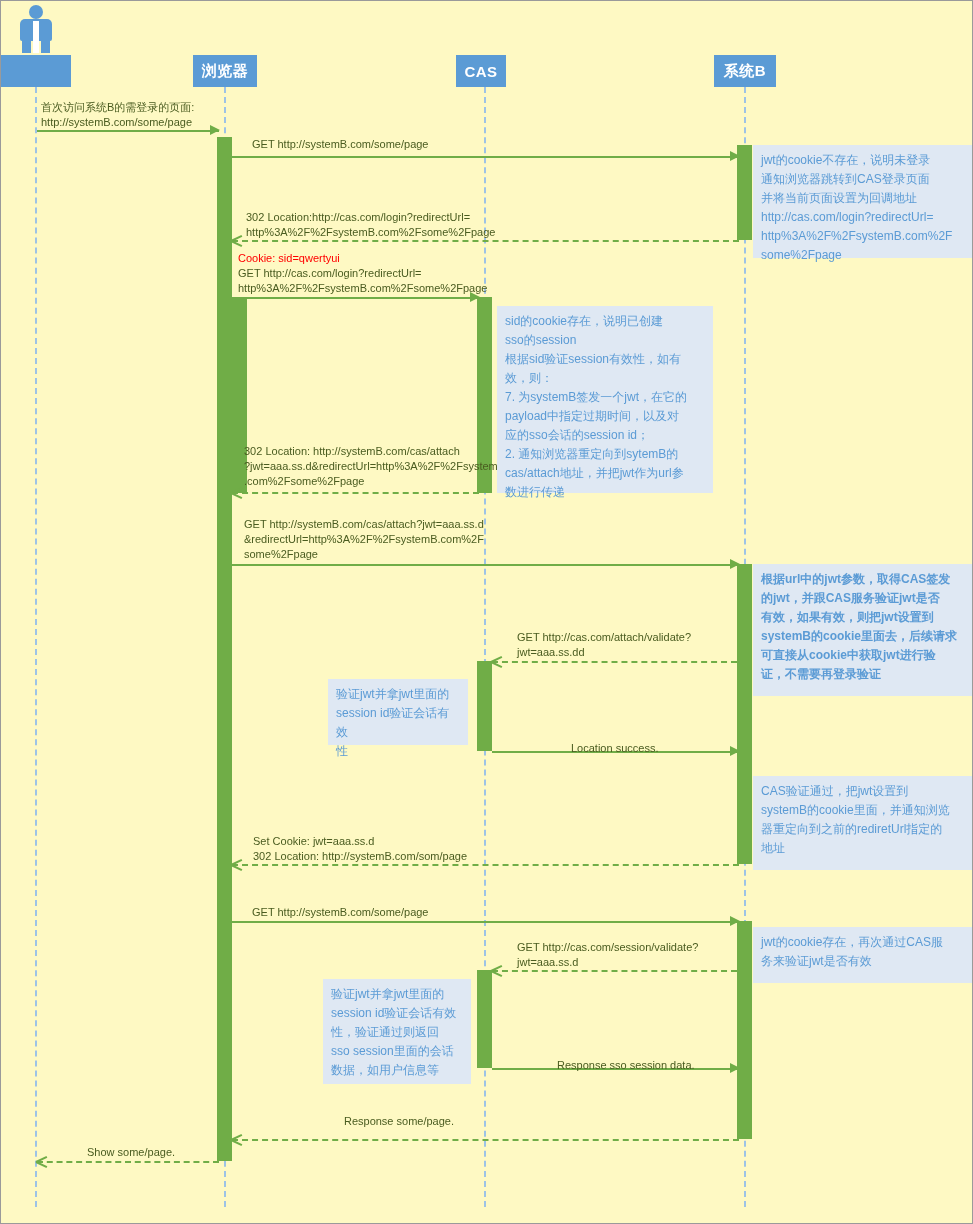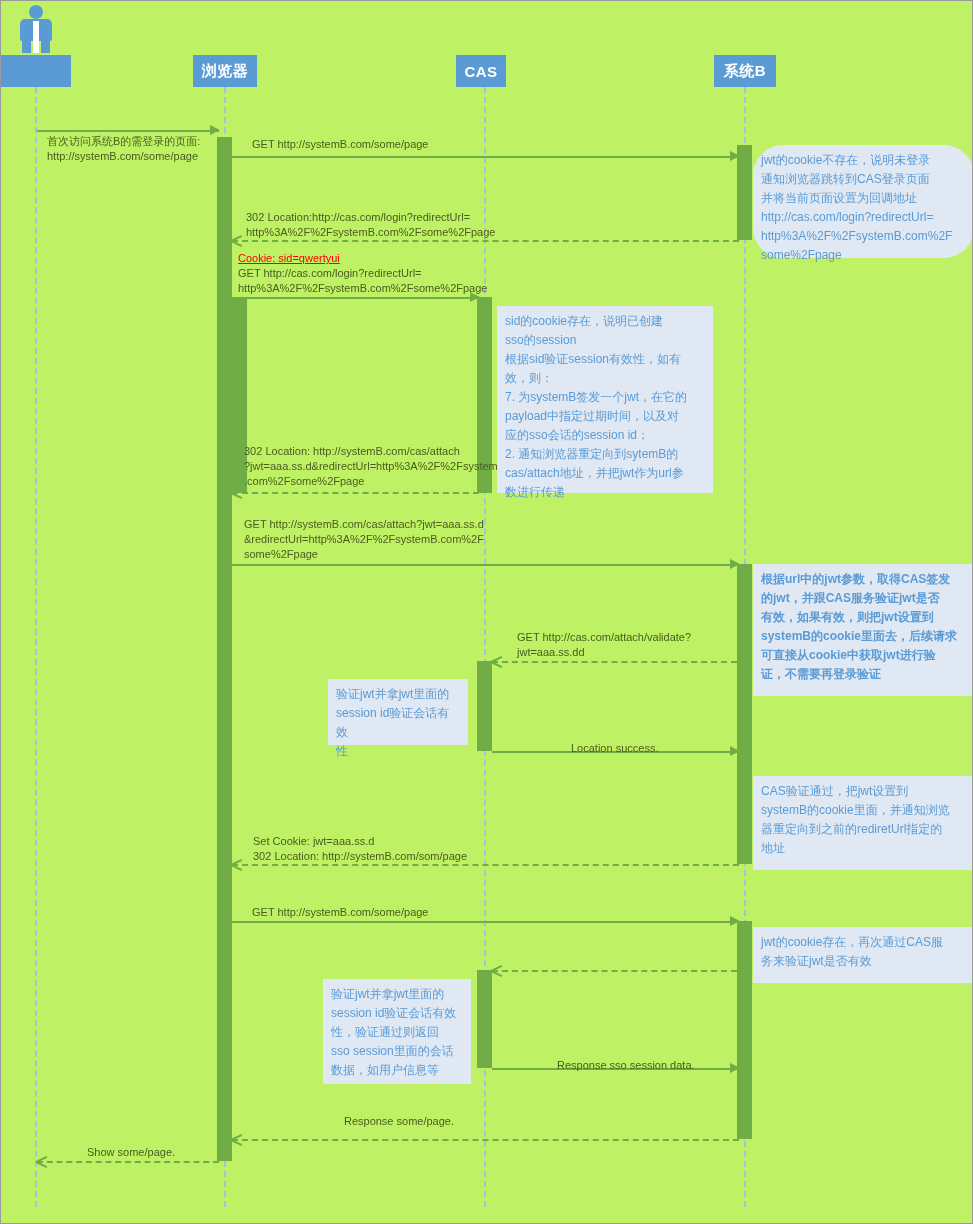--- a/index.html
+++ b/index.html
@@ -2,21 +2,21 @@
 <html><head>
 <meta charset="utf-8">
 <title>SSO Sequence Diagram</title>
 <style>
   html,body{margin:0;padding:0;background:#ffffff;}
   body{font-family:"Liberation Sans","DejaVu Sans",sans-serif;}
   #canvas{
     position:relative;
     width:973px;
     height:1224px;
-    background:#bef264;
+    background:#fef9c3;
     border:1px solid #9a9a9a;
     box-sizing:border-box;
     overflow:hidden;
   }
   
   .actor-figure{position:absolute;}
   .actor-head{
     position:absolute;width:14px;height:14px;border-radius:50%;
     background:#5b9bd5;left:18px;top:2px;
   }
@@ -140,41 +140,41 @@
   <div class="activation" style="left:736px;top:563px;height:300px;"></div>
   <div class="activation" style="left:476px;top:660px;height:90px;"></div>
 
   <div class="activation" style="left:736px;top:920px;height:218px;"></div>
   <div class="activation" style="left:476px;top:969px;height:98px;"></div>
 
   <div class="msg" style="left:36px;top:129px;width:182px;">
     <div class="line"></div>
     <div class="arrowhead right"></div>
   </div>
-  <div class="msg-label" style="left:46px;top:99px;width:200px;margin-top:34px;">首次访问系统B的需登录的页面:
+  <div class="msg-label" style="left:40px;top:99px;width:200px;">首次访问系统B的需登录的页面:
 http://systemB.com/some/page</div>
 
   <div class="msg" style="left:231px;top:155px;width:507px;">
     <div class="line"></div>
     <div class="arrowhead right"></div>
   </div>
   <div class="msg-label" style="left:251px;top:136px;width:420px;">GET http://systemB.com/some/page</div>
 
   <div class="msg dashed" style="left:231px;top:239px;width:507px;">
     <div class="line"></div>
     <div class="arrowhead open-left"></div>
   </div>
   <div class="msg-label" style="left:245px;top:209px;width:360px;">302 Location:http://cas.com/login?redirectUrl=
 http%3A%2F%2FsystemB.com%2Fsome%2Fpage</div>
 
   <div class="msg" style="left:231px;top:296px;width:247px;">
     <div class="line"></div>
     <div class="arrowhead right"></div>
   </div>
-  <div class="msg-label red-first" style="left:237px;top:250px;width:330px;"><span style="color: rgb(255, 0, 0); text-decoration: underline;">Cookie: sid=qwertyui</span><br><span>GET http://cas.com/login?redirectUrl=</span><br><span>http%3A%2F%2FsystemB.com%2Fsome%2Fpage</span></div>
+  <div class="msg-label red-first" style="left:237px;top:250px;width:330px;"><span style="color: rgb(255, 0, 0);">Cookie: sid=qwertyui</span><br><span>GET http://cas.com/login?redirectUrl=</span><br><span>http%3A%2F%2FsystemB.com%2Fsome%2Fpage</span></div>
 
   <div class="msg dashed" style="left:231px;top:491px;width:247px;">
     <div class="line"></div>
     <div class="arrowhead open-left"></div>
   </div>
   <div class="msg-label" style="left:243px;top:443px;width:300px;">302 Location: http://systemB.com/cas/attach
 ?jwt=aaa.ss.d&amp;redirectUrl=http%3A%2F%2FsystemB
 .com%2Fsome%2Fpage</div>
 
   <div class="msg" style="left:231px;top:563px;width:507px;">
@@ -208,40 +208,42 @@
   <div class="msg" style="left:231px;top:920px;width:507px;">
     <div class="line"></div>
     <div class="arrowhead right"></div>
   </div>
   <div class="msg-label" style="left:251px;top:904px;width:330px;">GET http://systemB.com/some/page</div>
 
   <div class="msg dashed" style="left:491px;top:969px;width:245px;">
     <div class="line"></div>
     <div class="arrowhead open-left"></div>
   </div>
+  <div class="msg-label" style="left:516px;top:939px;width:260px;">GET http://cas.com/session/validate?
+jwt=aaa.ss.d</div>
 
   <div class="msg" style="left:491px;top:1067px;width:247px;">
     <div class="line"></div>
     <div class="arrowhead right"></div>
   </div>
   <div class="msg-label" style="left:556px;top:1057px;width:220px;">Response sso session data.</div>
 
   <div class="msg dashed" style="left:231px;top:1138px;width:507px;">
     <div class="line"></div>
     <div class="arrowhead open-left"></div>
   </div>
   <div class="msg-label" style="left:298px;top:1113px;width:200px;text-align:center;">Response some/page.</div>
 
   <div class="msg dashed" style="left:36px;top:1160px;width:182px;">
     <div class="line"></div>
     <div class="arrowhead open-left"></div>
   </div>
   <div class="msg-label" style="left:86px;top:1144px;width:160px;">Show some/page.</div>
 
-  <div class="note" style="left:752px;top:144px;width:221px;height:113px;border-radius:30px;">jwt的cookie不存在，说明未登录
+  <div class="note" style="left:752px;top:144px;width:221px;height:113px;">jwt的cookie不存在，说明未登录
 通知浏览器跳转到CAS登录页面
 并将当前页面设置为回调地址
 http://cas.com/login?redirectUrl=
 http%3A%2F%2FsystemB.com%2F
 some%2Fpage</div>
 
   <div class="note" style="left:496px;top:305px;width:216px;height:187px;">sid的cookie存在，说明已创建
 sso的session
 根据sid验证session有效性，如有
 效，则：

